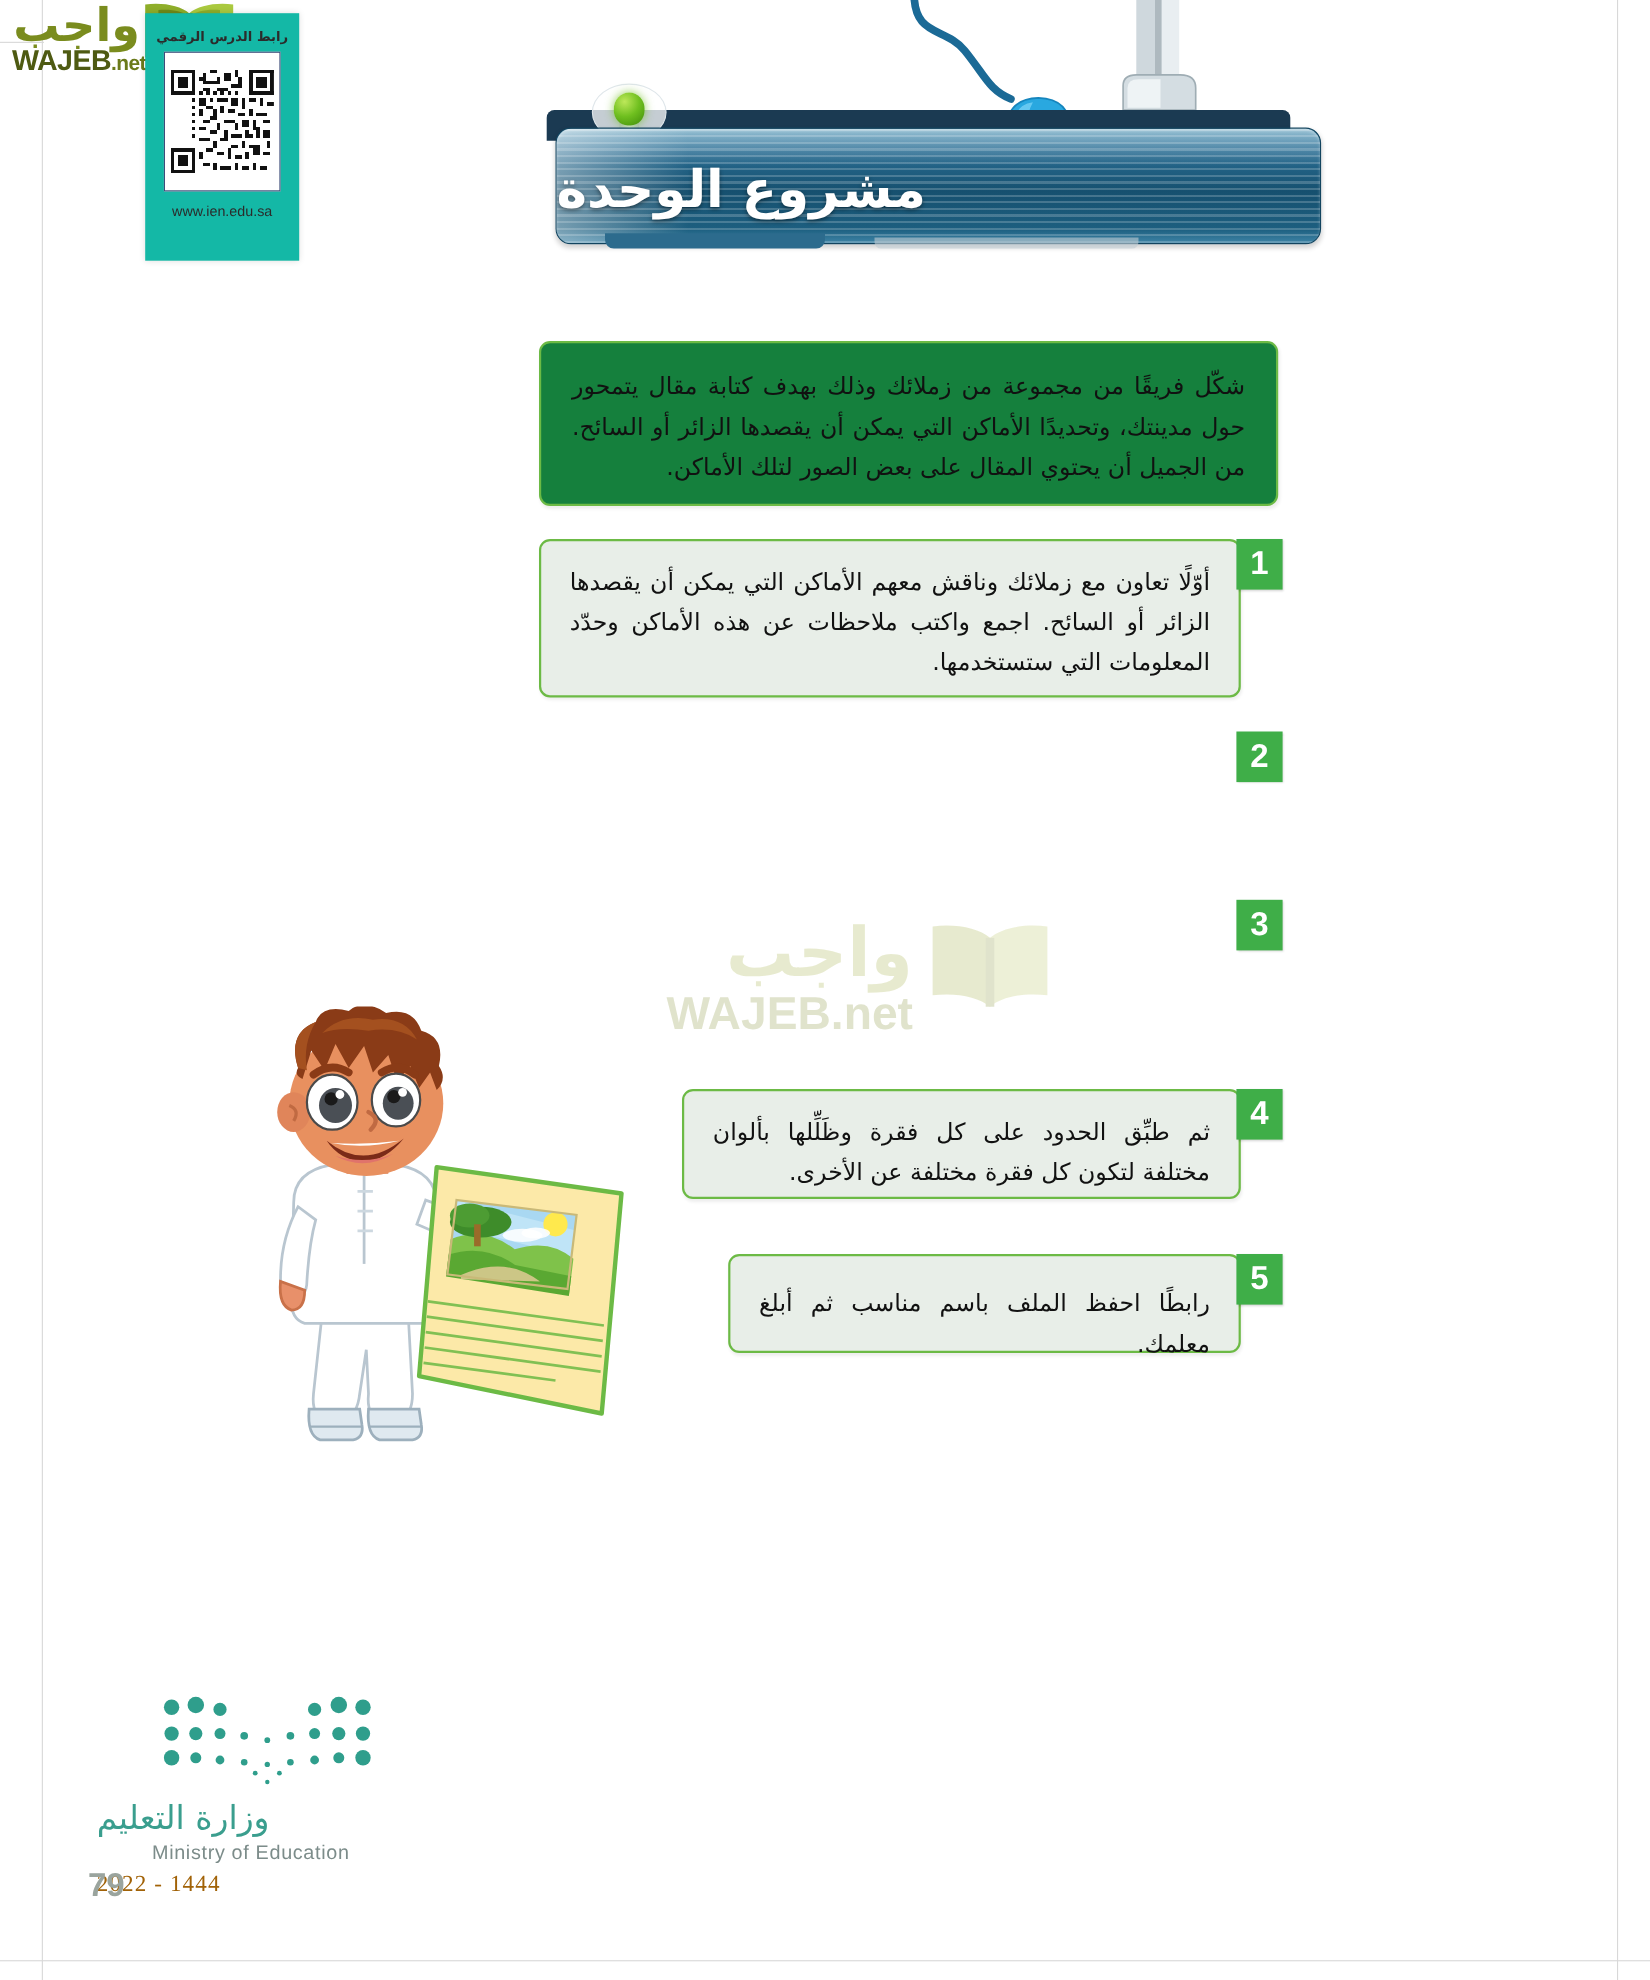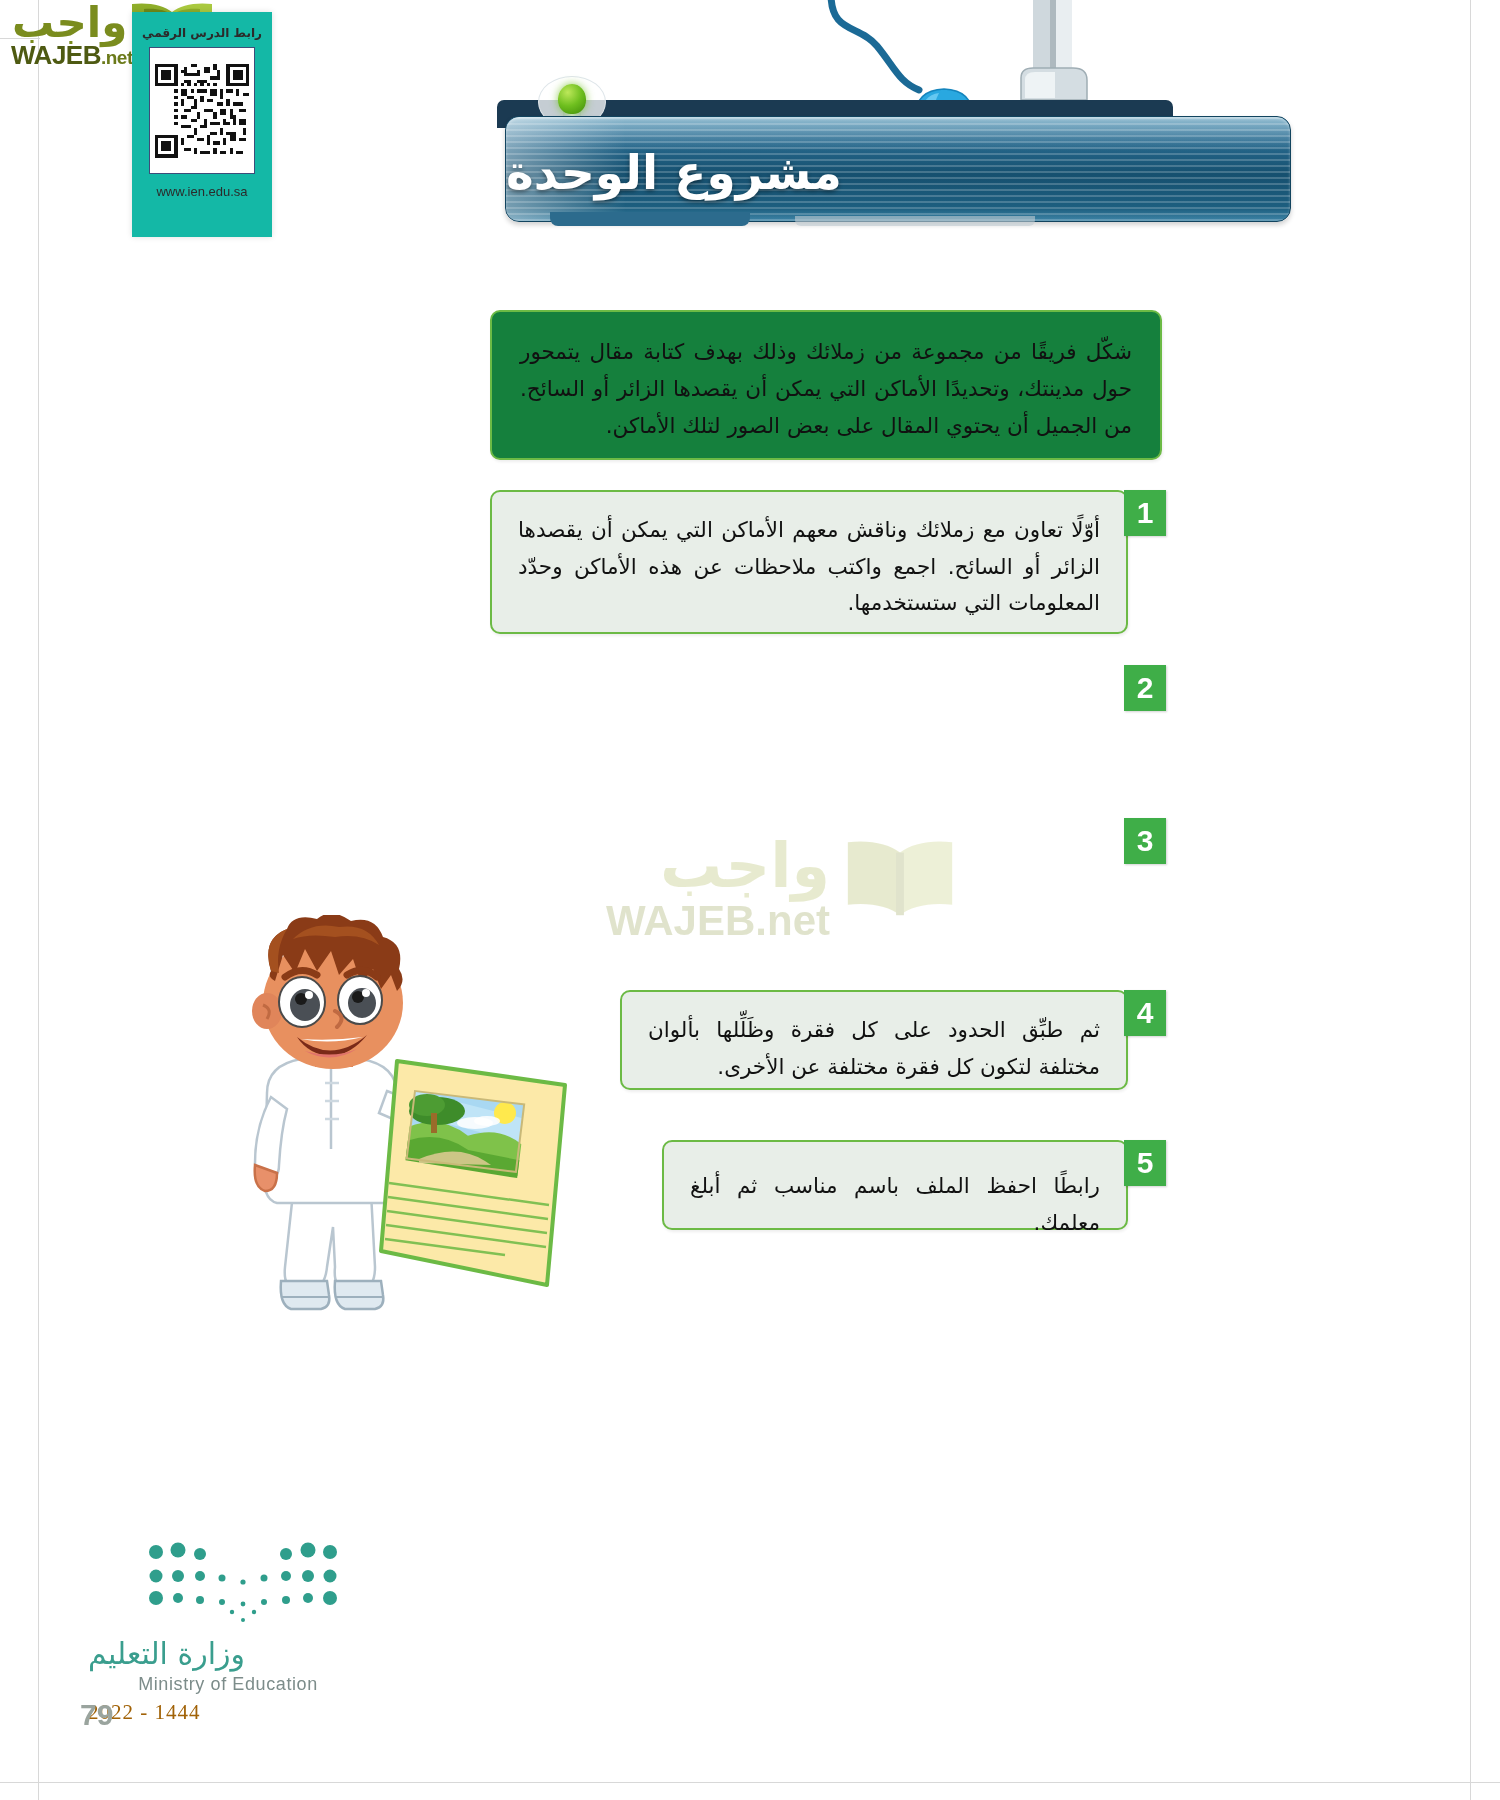--- a/index.html
+++ b/index.html
@@ -70,21 +70,21 @@
     position: absolute; left: 63px; top: 84px; width: 28px; height: 30px;
     border-radius: 50% 50% 45% 45%;
     background: radial-gradient(circle at 35% 28%, #bde85a 0%, #6fbf1f 48%, #3d8a08 100%);
     box-shadow: 0 0 9px rgba(110,190,30,0.75);
   }
   #led-neck {
     position: absolute; left: 68px; top: 108px; width: 18px; height: 14px;
     background: linear-gradient(to right,#b9c3c9,#e8eef1,#b9c3c9);
   }
   #kb-body {
-    position: absolute; left: 10px; top: 116px; width: 786px; height: 106px;
+    position: absolute; left: 10px; top: 116px; width: 696px; height: 106px;
     border-radius: 14px;
     background:
       repeating-linear-gradient(to bottom,
         rgba(255,255,255,0.20) 0px, rgba(255,255,255,0.20) 2px,
         rgba(0,0,0,0.0) 2px, rgba(0,0,0,0.0) 6px),
       linear-gradient(to bottom, #4c93b5 0%, #2a6e94 18%, #16506f 55%, #1d5f80 88%, #3e84a6 100%);
     border: 1px solid #12445f;
     box-shadow: inset 0 2px 3px rgba(255,255,255,0.35), 0 3px 5px rgba(0,0,0,0.18);
     overflow: hidden;
   }

